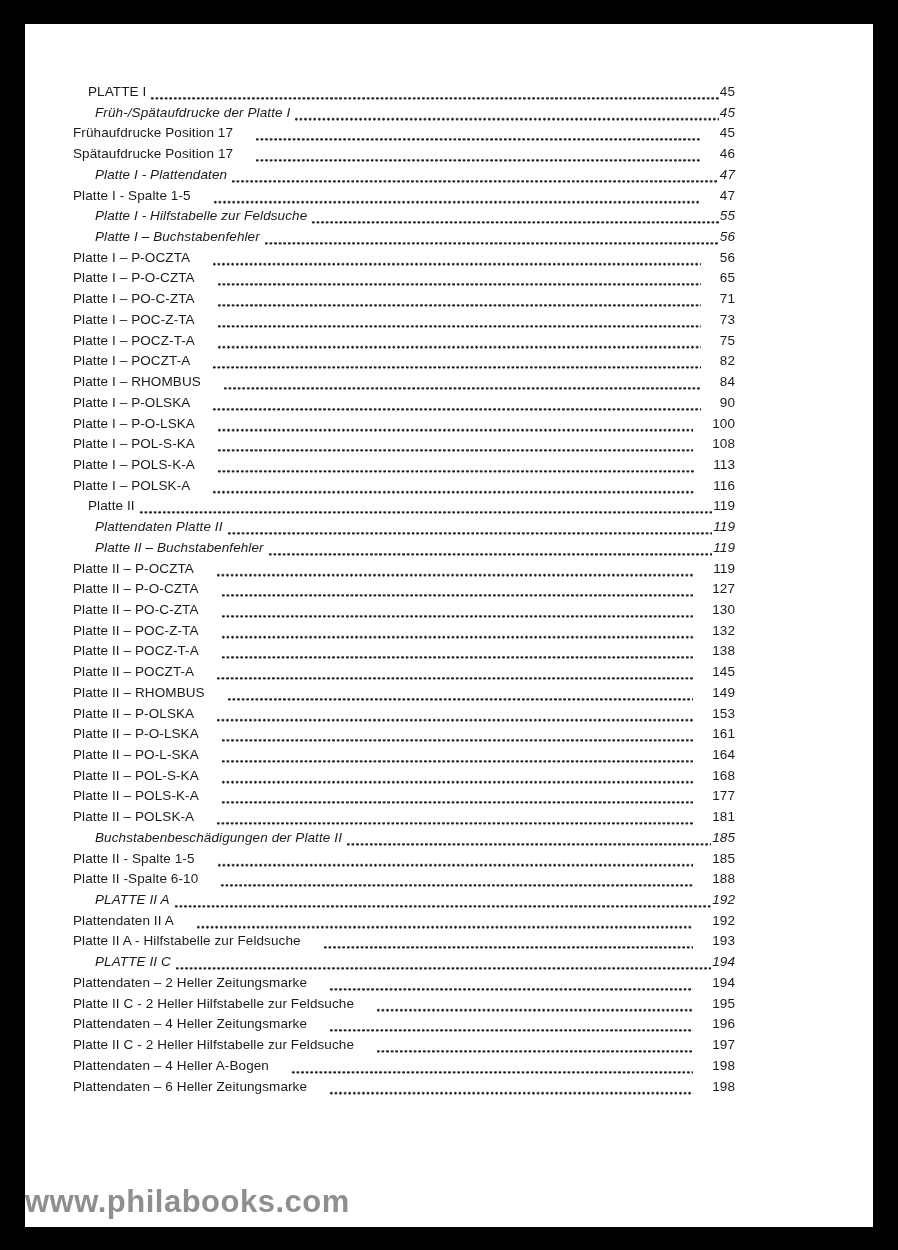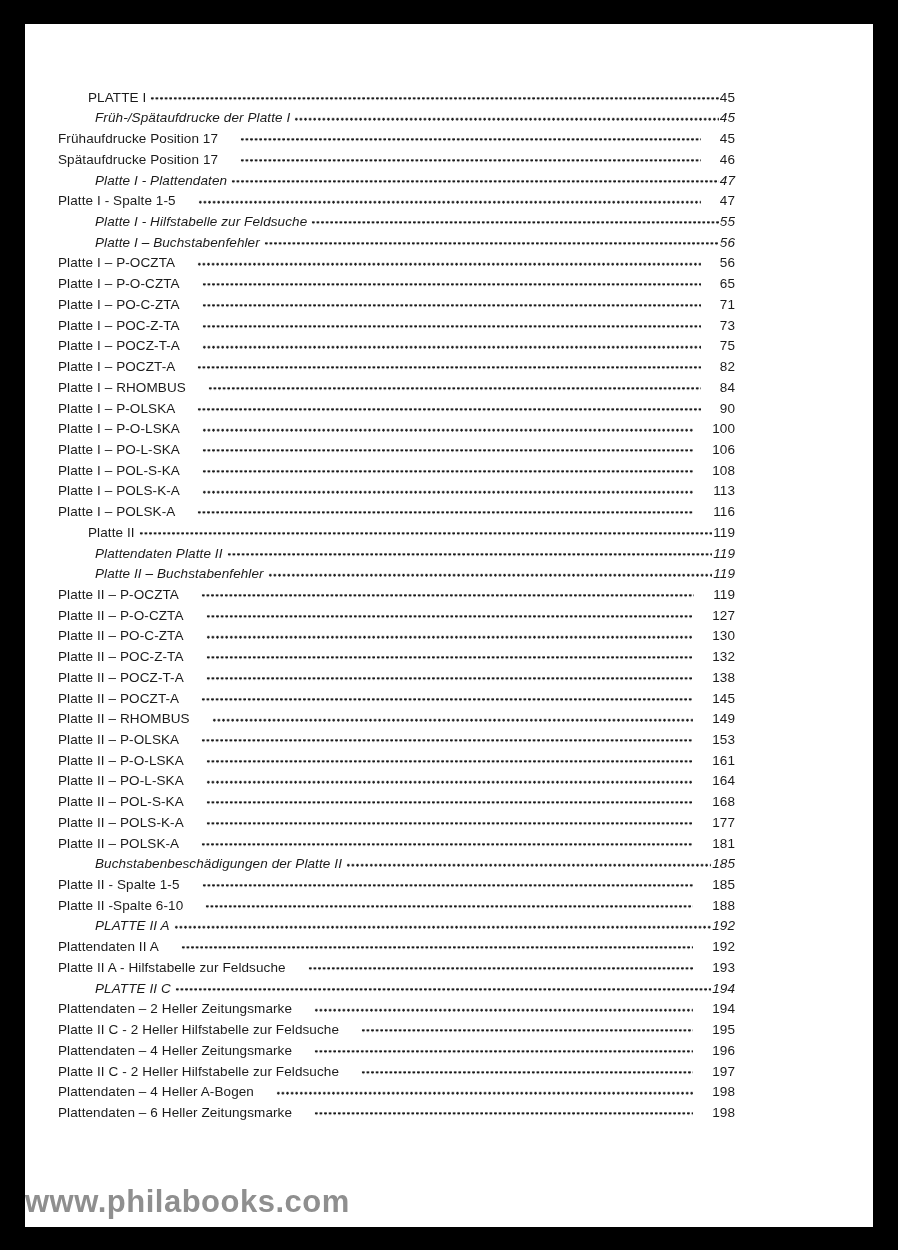--- a/index.html
+++ b/index.html
@@ -21,29 +21,29 @@
   }
   .toc {
     position: absolute;
     top: 60px;
     left: 0;
     right: 0;
   }
   .row {
     display: flex;
     height: 20.72px;
-    align-items: flex-end;
+    align-items: flex-start;
     padding-right: 138px;
     font-size: 13.5px;
     color: #1b1b1b;
     letter-spacing: 0.1px;
   }
   .row.lvl1 { padding-left: 63px; }
   .row.lvl2 { padding-left: 70px; font-style: italic; }
-  .row.lvl3 { padding-left: 33px; gap: 18px; }
+  .row.lvl3 { padding-left: 48px; gap: 18px; }
   .label { white-space: nowrap; }
   .leader {
     flex: 1;
     align-self: stretch;
     margin: 0 1px 0 4px;
     background-image: radial-gradient(circle at 2.3px 14.2px, #161616 1.02px, rgba(0,0,0,0) 1.5px);
     background-size: 4.6px 20.72px;
     background-repeat: repeat-x;
   }
   .pagenum { white-space: nowrap; }
@@ -143,25 +143,20 @@
         <span class="label">Platte I – P-OLSKA</span>
         <span class="leader"></span>
         <span class="pagenum">90</span>
       </div>
       <div class="row lvl3">
         <span class="label">Platte I – P-O-LSKA</span>
         <span class="leader"></span>
         <span class="pagenum">100</span>
       </div>
       <div class="row lvl3">
-        <span class="label">Platte I – PO-L-SKA</span>
-        <span class="leader"></span>
-        <span class="pagenum">106</span>
-      </div>
-      <div class="row lvl3">
         <span class="label">Platte I – POL-S-KA</span>
         <span class="leader"></span>
         <span class="pagenum">108</span>
       </div>
       <div class="row lvl3">
         <span class="label">Platte I – POLS-K-A</span>
         <span class="leader"></span>
         <span class="pagenum">113</span>
       </div>
       <div class="row lvl3">

